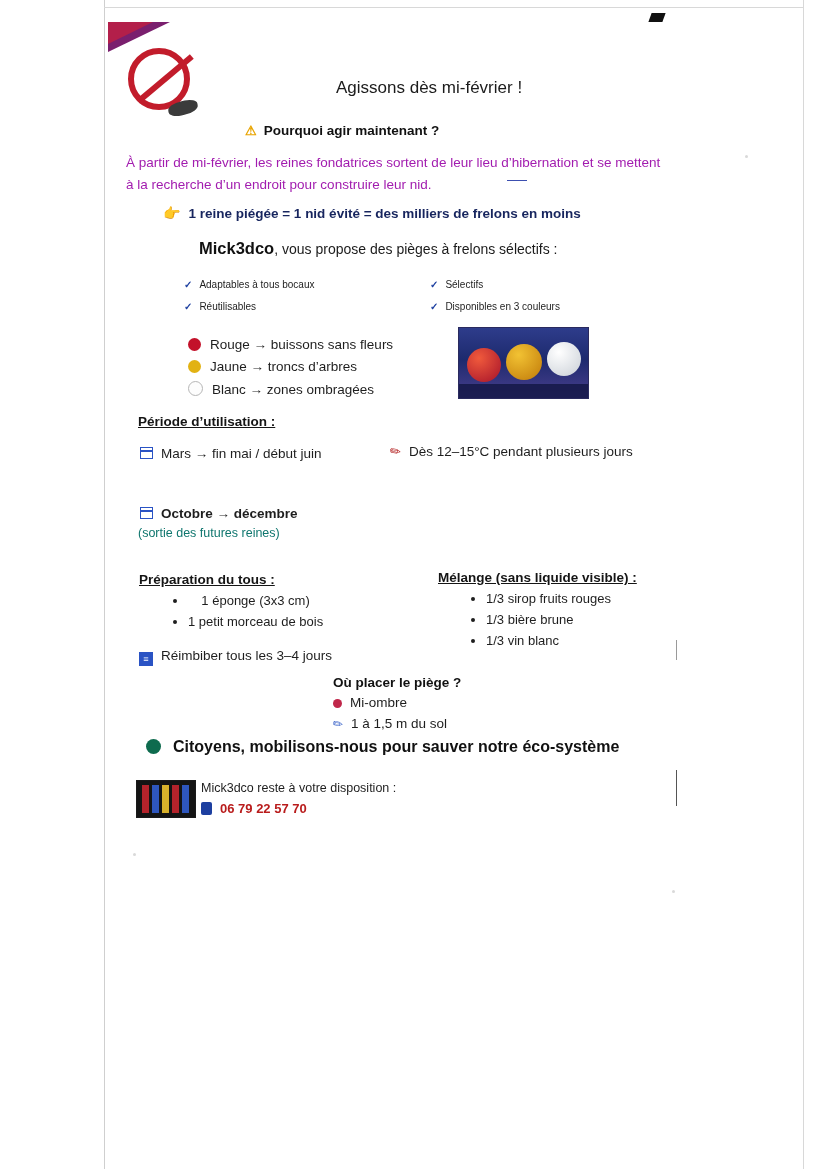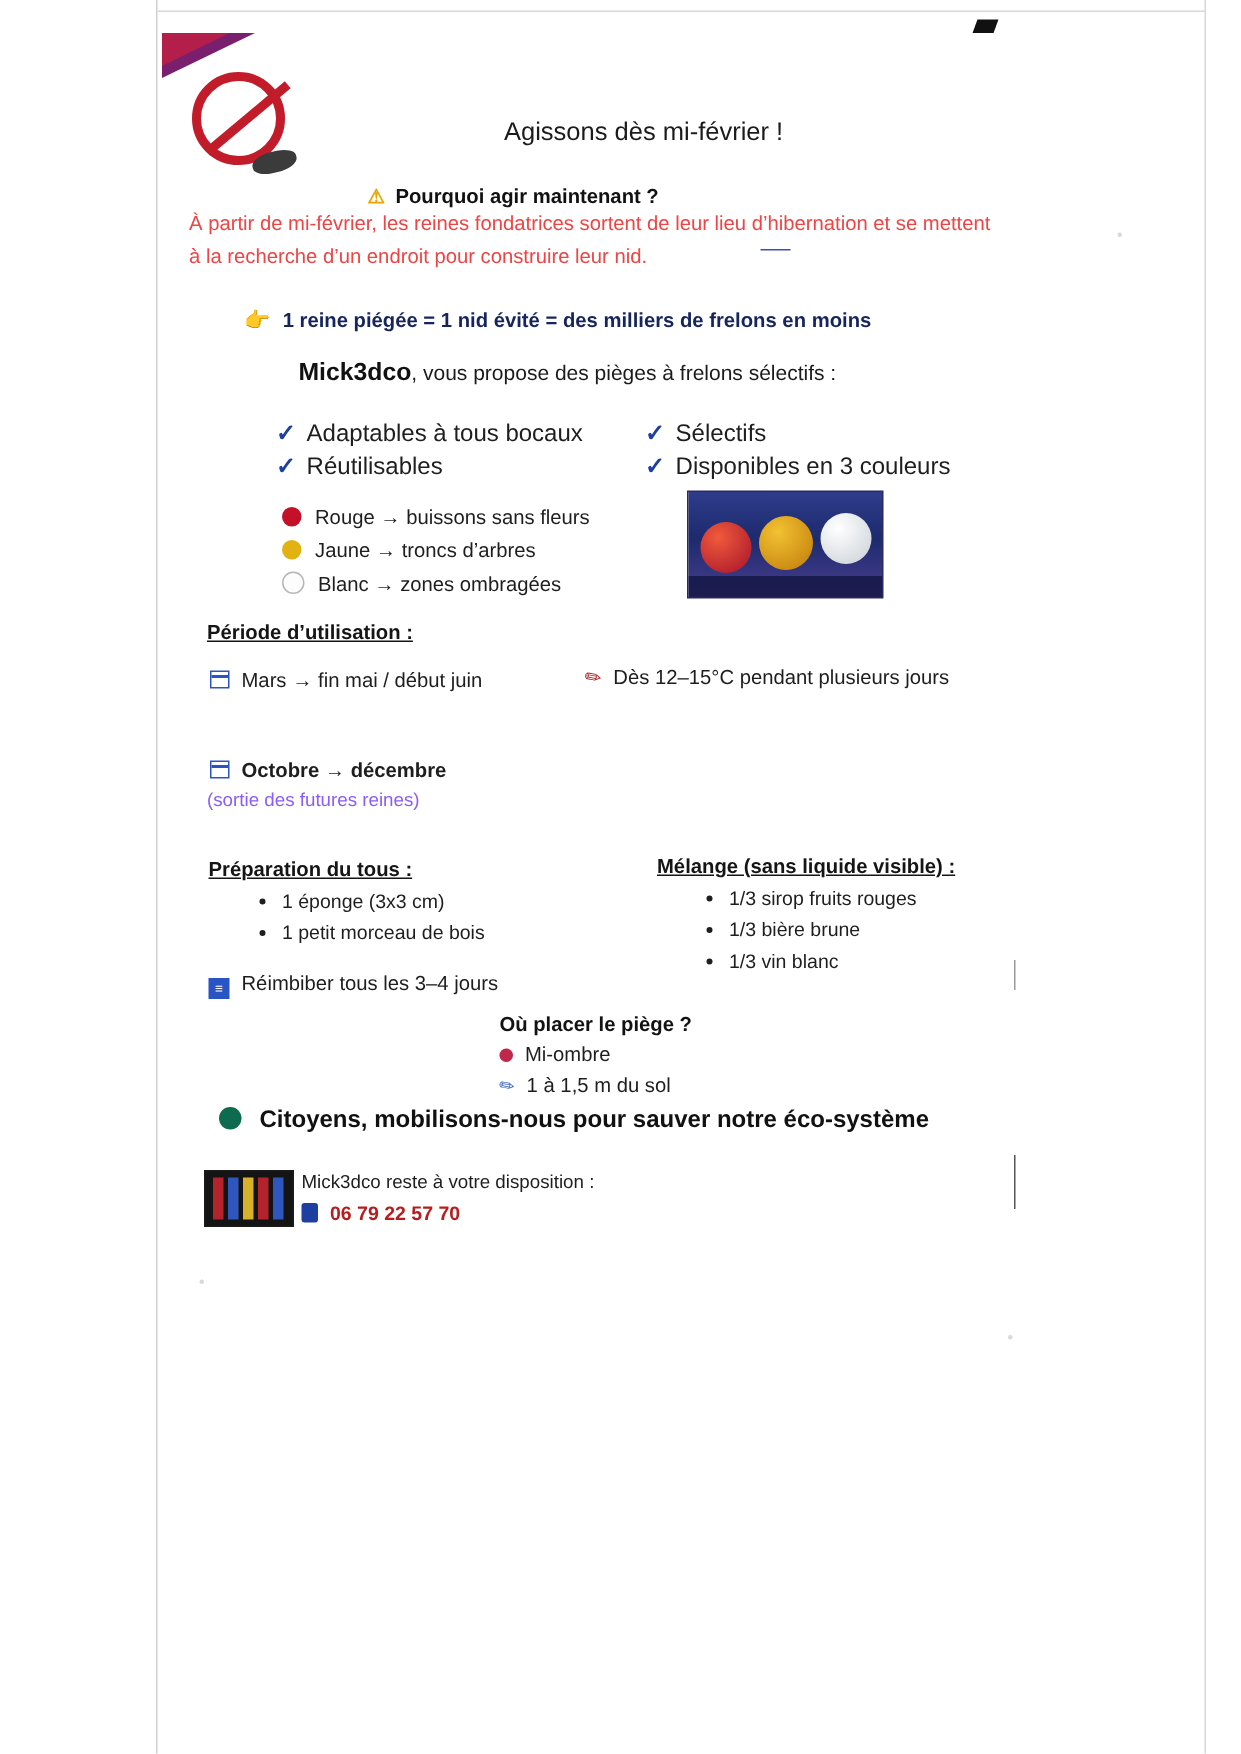--- a/index.html
+++ b/index.html
@@ -139,25 +139,25 @@
   }
   .warn-icon {
     display: inline-block;
     margin-right: 7px;
     color: #e8a400;
     font-size: 13px;
   }
 
   .para {
     position: absolute;
-    left: 126px; top: 138px;
+    left: 126px; top: 152px;
     width: 540px;
     font-size: 13.5px;
     line-height: 22px;
-    color: #ef4444;
+    color: #a21caf;
   }
   .para .strike-mark {
     position: absolute;
     left: 381px; top: 28px;
     width: 20px; height: 1px;
     background: #3c4fb0;
   }
 
   .highlight {
     position: absolute;
@@ -178,21 +178,21 @@
     font-size: 14px;
     color: #1b1b1b;
   }
   .brandline b {
     font-size: 16.5px;
     color: #111;
   }
 
   .feat {
     position: absolute;
-    font-size: 16px;
+    font-size: 10px;
     color: #1e1e1e;
   }
   .tick { color: #1d3fa0; margin-right: 7px; font-weight: bold; }
 
   .bullet-color {
     position: absolute;
     font-size: 13.5px;
     color: #1e1e1e;
   }
   .dot {
@@ -289,21 +289,21 @@
     content: "";
     position: absolute;
     left: -1px; top: 4px;
     width: 14px; height: 2px;
     background: #c21c2b;
     transform: rotate(-45deg);
   }
   .note-small {
     position: absolute;
     font-size: 12.5px;
-    color: #8b5cf6;
+    color: #0f766e;
   }
 
   ul.plain {
     position: absolute;
     margin: 0;
     padding-left: 24px;
     font-size: 13px;
     color: #1e1e1e;
     line-height: 21px;
   }
@@ -480,21 +480,21 @@
   </div>
   <div class="line-item" style="left:390px;top:444px;">
     <span class="therm-icon">✎</span><span>Dès 12–15°C pendant plusieurs jours</span>
   </div>
   <div class="line-item" style="left:140px;top:506px;font-weight:bold;">
     <span class="cal-icon"></span><span>Octobre → décembre</span>
   </div>
   <div class="note-small" style="left:138px;top:526px;">(sortie des futures reines)</div>
 
   <div class="section-title" style="left:139px;top:572px;">Préparation du tous :</div>
-  <ul class="plain" style="left:164px;top:590px;">
+  <ul class="plain" style="left:164px;top:590px;text-align:center;">
     <li>1 éponge (3x3 cm)</li>
     <li>1 petit morceau de bois</li>
   </ul>
 
   <div class="line-item" style="left:139px;top:619px;margin-top:29px;">
     <span class="water-icon">≡</span><span>Réimbiber tous les 3–4 jours</span>
   </div>
 
   <div class="section-title" style="left:438px;top:570px;">Mélange (sans liquide visible) :</div>
   <ul class="plain" style="left:462px;top:588px;">

